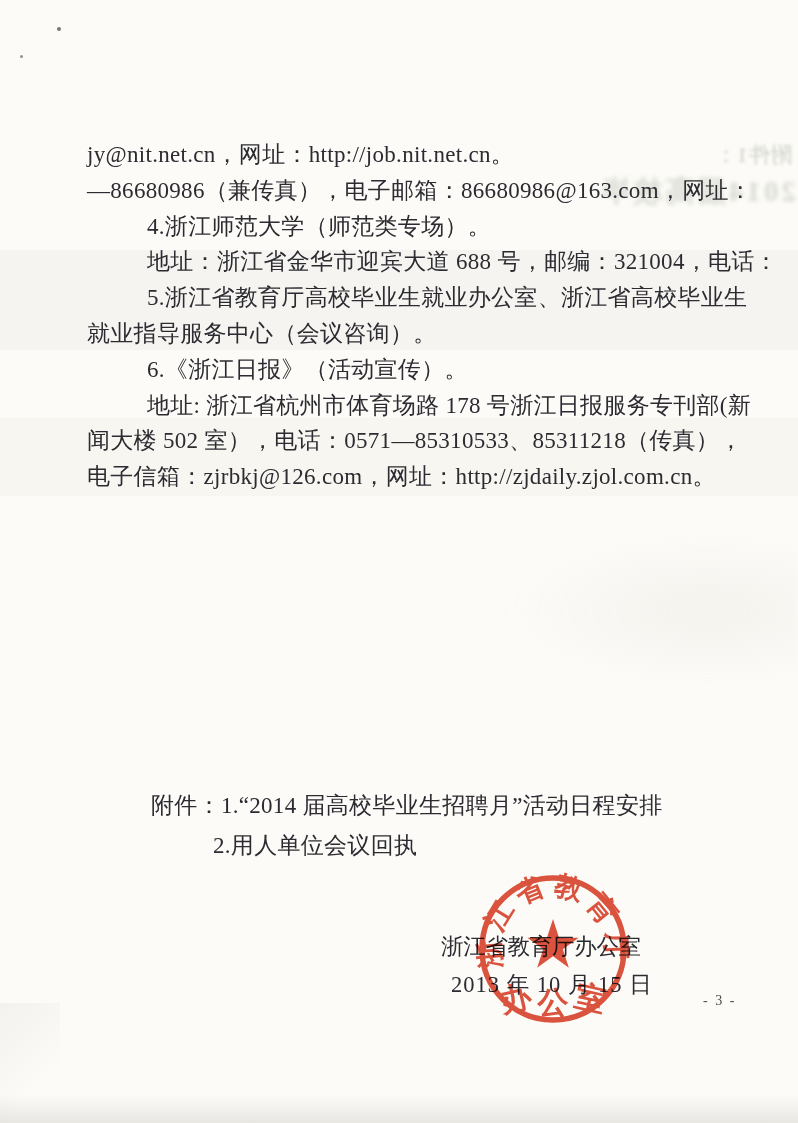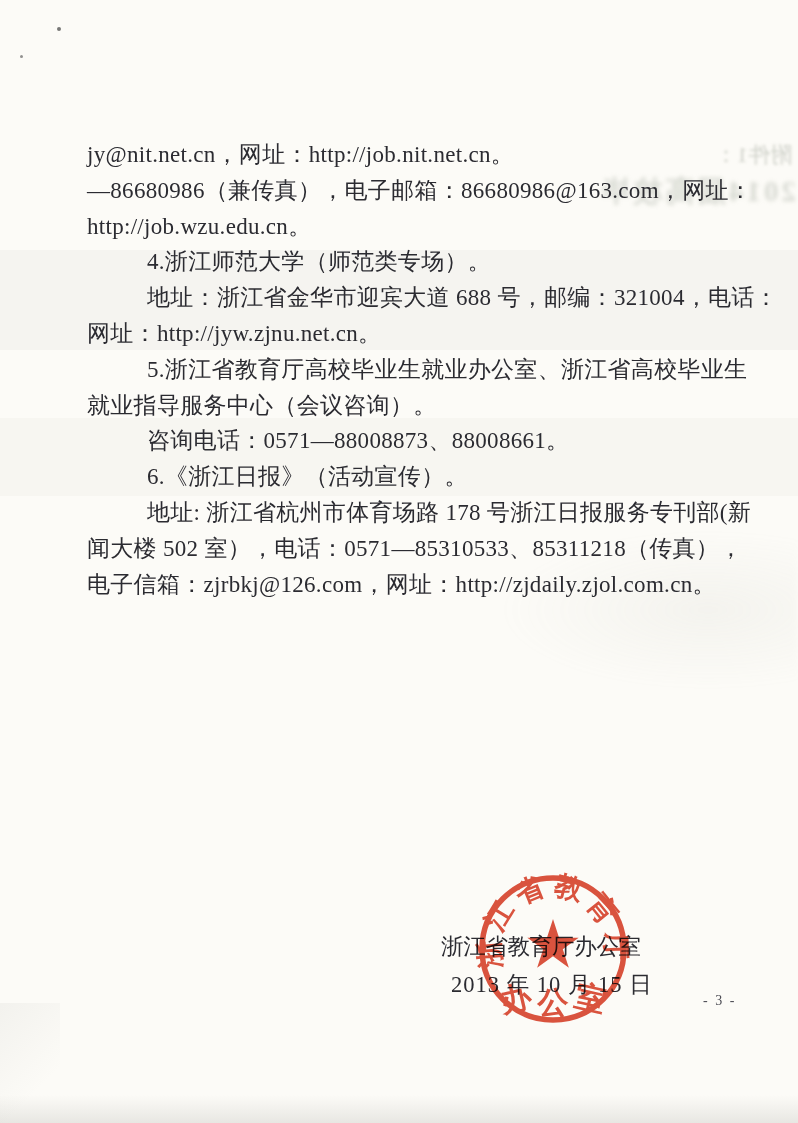--- a/index.html
+++ b/index.html
@@ -66,33 +66,35 @@
   <div class="speck speck1"></div>
   <div class="speck speck2"></div>
 
   <div class="ghost ghost1">附件1：</div>
   <div class="ghost ghost2">2014届高校毕</div>
 
   <div class="bodytext">
 
       <div class="line">jy@nit.net.cn，网址：http://job.nit.net.cn。</div>
       <div class="line">—86680986（兼传真），电子邮箱：86680986@163.com，网址：</div>
-      <div class="line">http://job.wzu.edu.cn。</div>
       <div class="line indent-para">4.浙江师范大学（师范类专场）。</div>
       <div class="line indent-para">地址：浙江省金华市迎宾大道 688 号，邮编：321004，电话：</div>
-      <div class="line">网址：http://jyw.zjnu.net.cn。</div>
       <div class="line indent-para">5.浙江省教育厅高校毕业生就业办公室、浙江省高校毕业生</div>
       <div class="line">就业指导服务中心（会议咨询）。</div>
-      <div class="line indent-para">咨询电话：0571—88008873、88008661。</div>
       <div class="line indent-para">6.《浙江日报》（活动宣传）。</div>
       <div class="line indent-para">地址: 浙江省杭州市体育场路 178 号浙江日报服务专刊部(新</div>
       <div class="line">闻大楼 502 室），电话：0571—85310533、85311218（传真），</div>
       <div class="line">电子信箱：zjrbkj@126.com，网址：http://zjdaily.zjol.com.cn。</div>
     </div>
 
+  <div class="attach">
+
+  <div class="line">附件：1.“2014 届高校毕业生招聘月”活动日程安排</div>
+      <div class="line indent-attach2">2.用人单位会议回执</div>
+    </div>
 
   <div class="sig-org">浙江省教育厅办公室</div>
   <div class="sig-date">2013 年 10 月 15 日</div>
 
   <div class="pagenum">- 3 -</div>
 
   <svg class="seal" width="160" height="160" viewBox="-80 -80 160 160" font-family="Liberation Serif, DejaVu Serif, serif">
     <circle r="71" fill="none" stroke-width="5.5" stroke="#d9452f"></circle>
     <polygon points="0,-30 6.05,-11.3 25.68,-11.3 9.8,0.2 15.87,18.8 0,7.3 -15.87,18.8 -9.8,0.2 -25.68,-11.3 -6.05,-11.3" fill="#d9452f"></polygon>
     <g font-size="28" font-weight="bold" text-anchor="middle">

